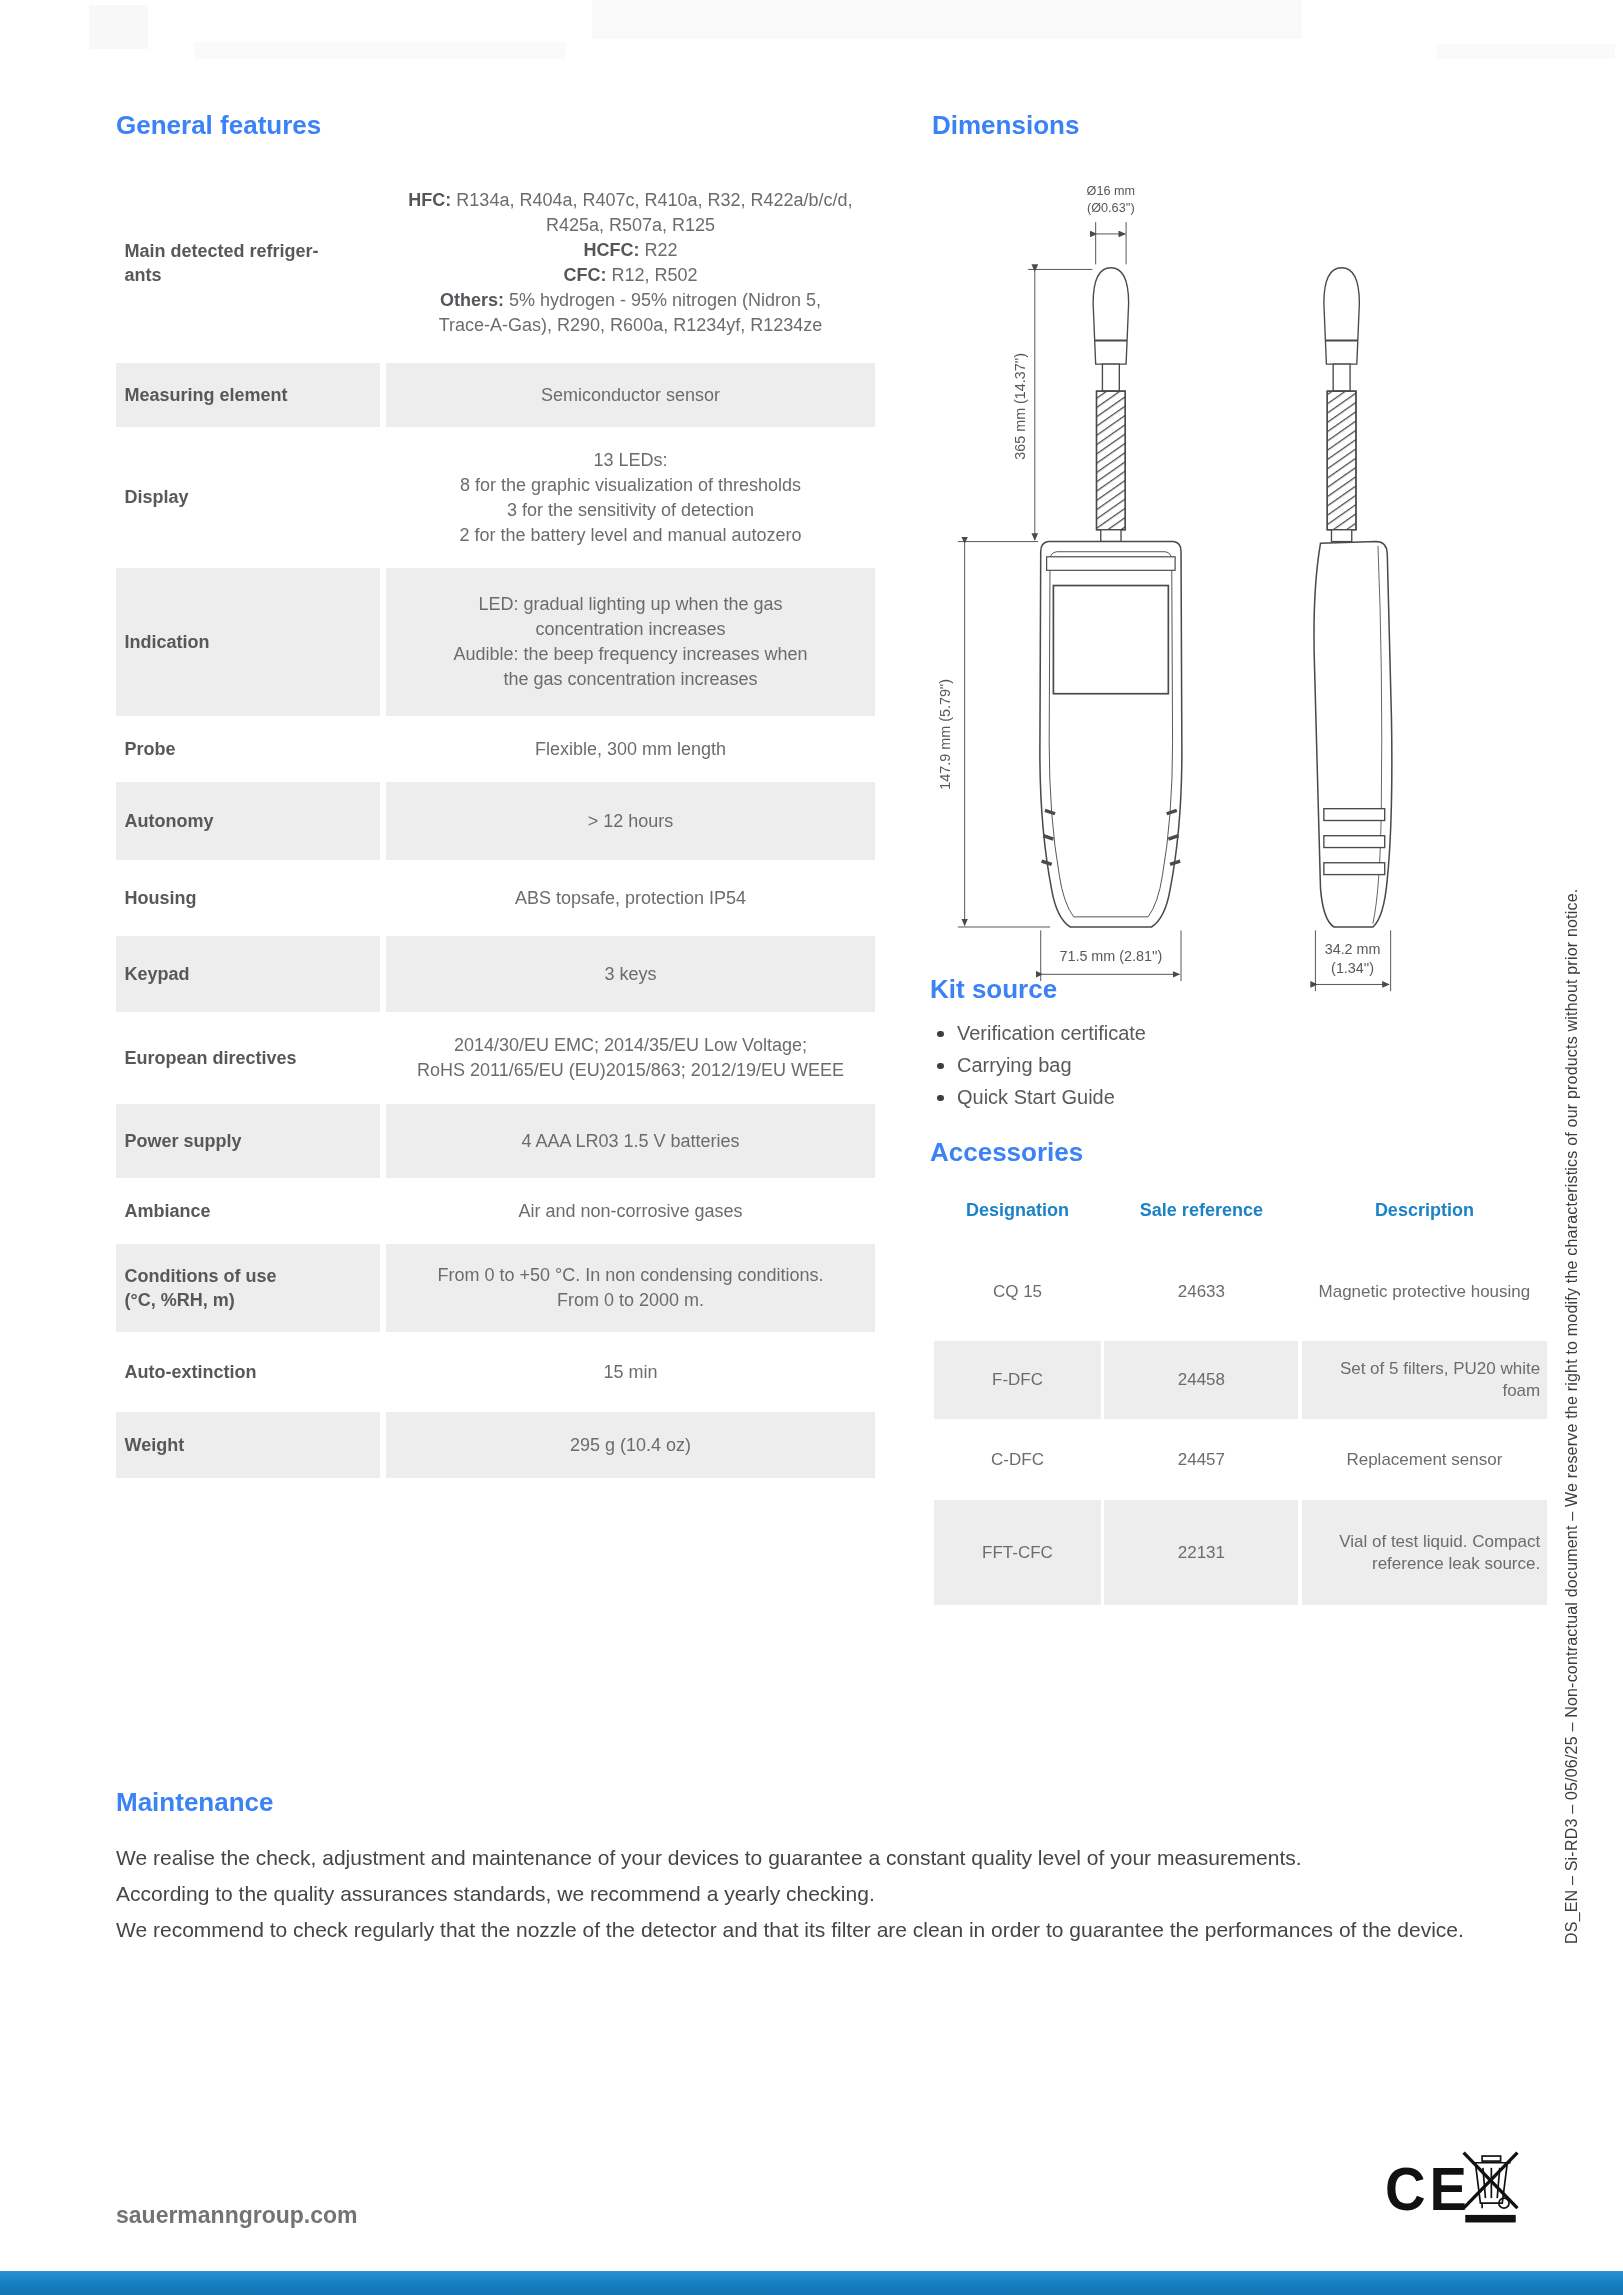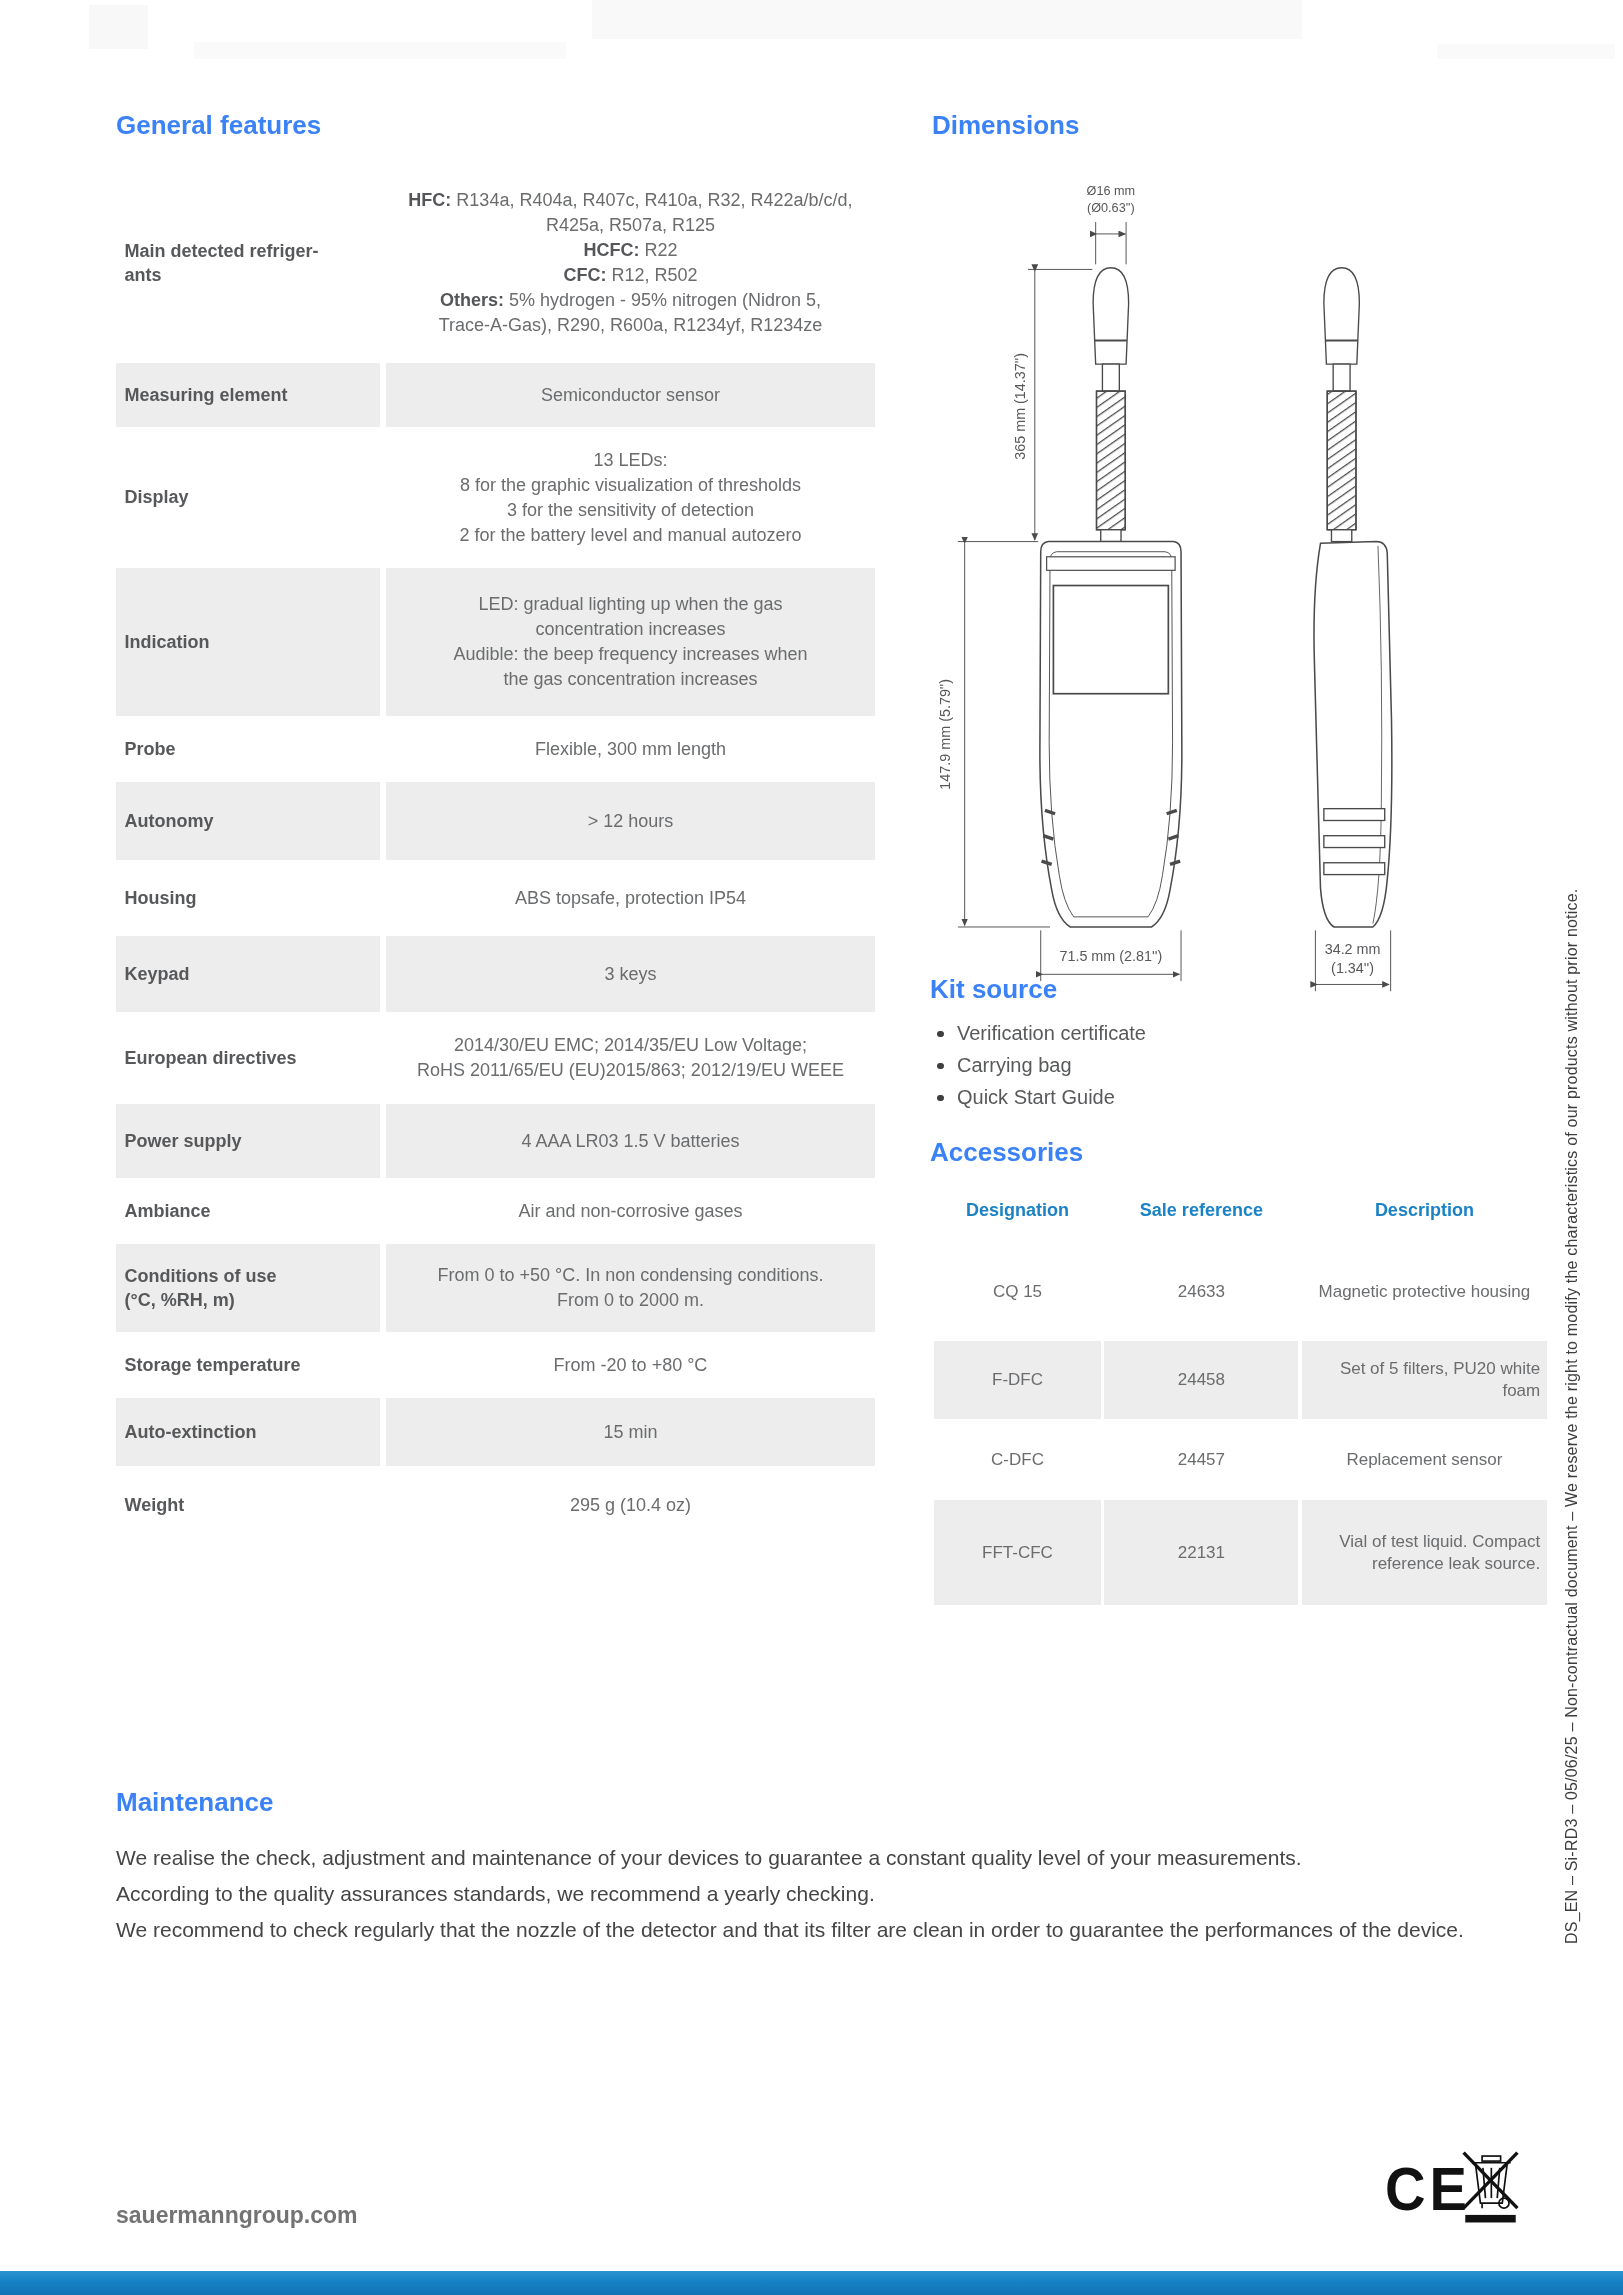--- a/index.html
+++ b/index.html
@@ -138,26 +138,20 @@
       <div class="g-value">
           <div>Air and non-corrosive gases</div>
         </div>
     </div>
     <div class="g-row" style="min-height:88px;">
       <div class="g-label">Conditions of use
 (°C, %RH, m)</div>
       <div class="g-value">
           <div>From 0 to +50 °C. In non condensing conditions.</div>
           <div>From 0 to 2000 m.</div>
-        </div>
-    </div>
-    <div class="g-row" style="min-height:54px;">
-      <div class="g-label">Storage temperature</div>
-      <div class="g-value">
-          <div>From -20 to +80 °C</div>
         </div>
     </div>
     <div class="g-row" style="min-height:68px;">
       <div class="g-label">Auto-extinction</div>
       <div class="g-value">
           <div>15 min</div>
         </div>
     </div>
     <div class="g-row" style="min-height:66px;">
       <div class="g-label">Weight</div>

